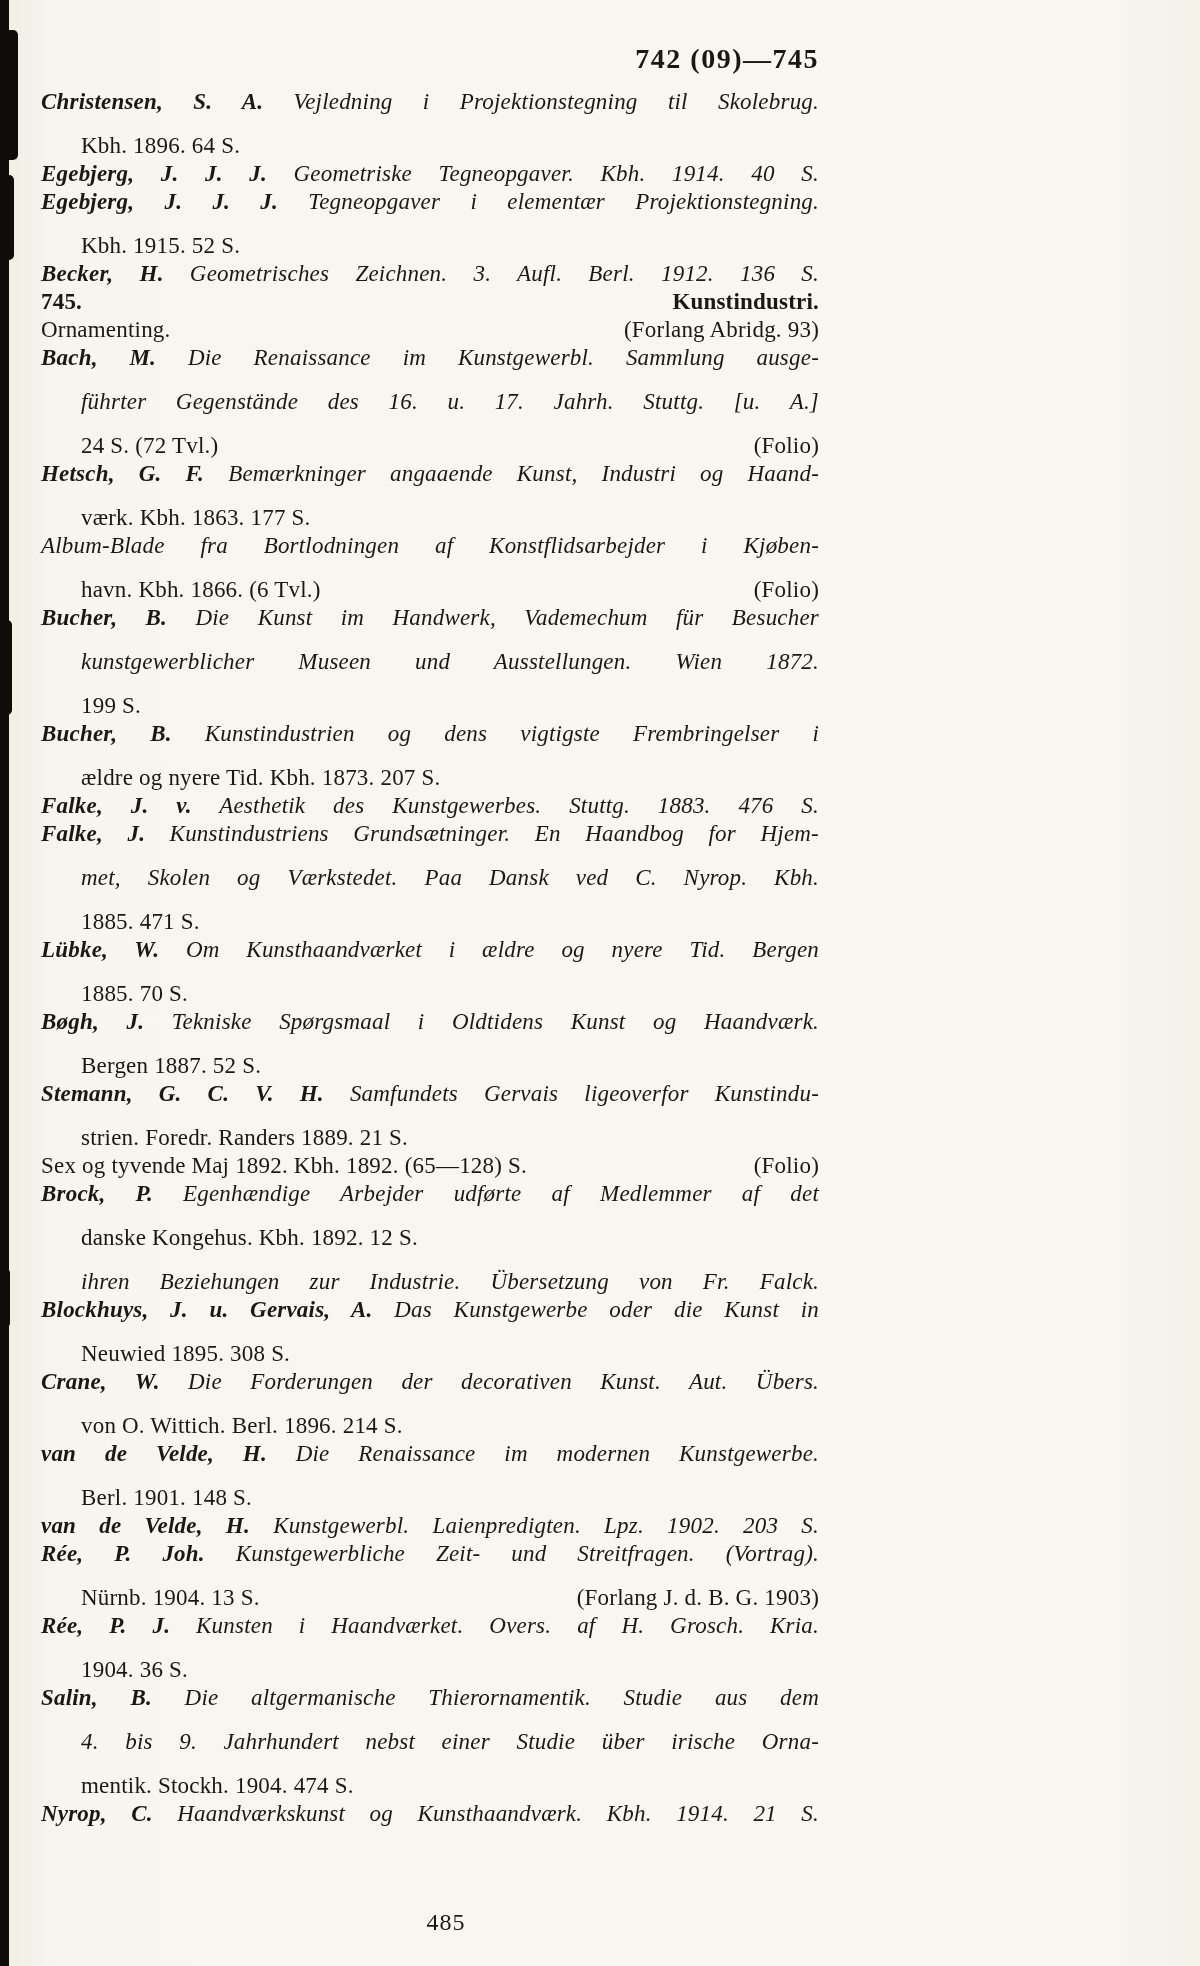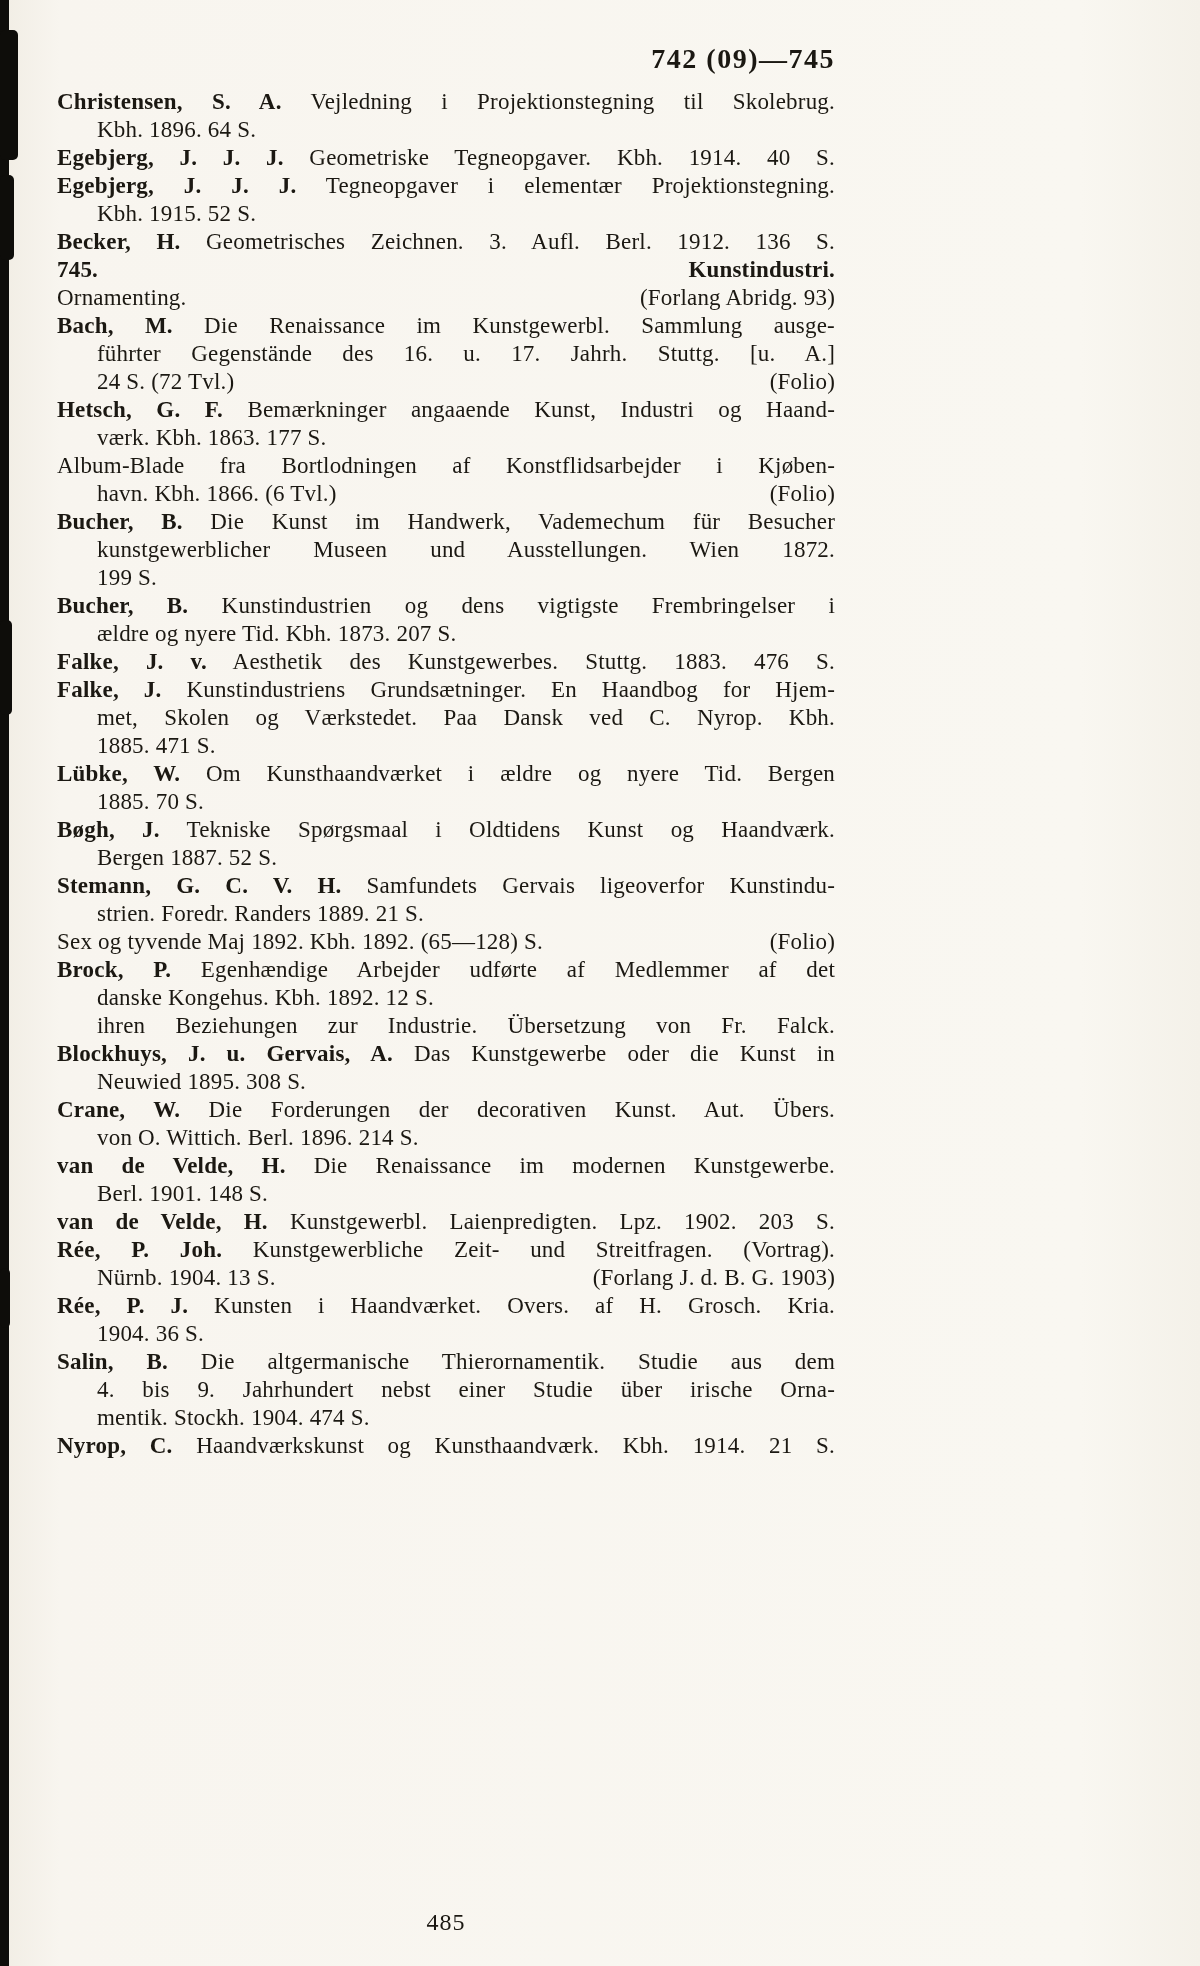--- a/index.html
+++ b/index.html
@@ -21,35 +21,35 @@
     width: 9px; height: 1966px;
     background: #0e0d0a;
   }
   .blob { position: absolute; background: #0e0d0a; border-radius: 5px; }
   .blob1 { left: 0; top: 30px;  width: 18px; height: 130px; }
   .blob2 { left: 0; top: 175px; width: 14px; height: 85px;  }
   .blob3 { left: 0; top: 620px; width: 12px; height: 95px;  }
   .blob4 { left: 0; top: 1268px; width: 10px; height: 60px; }
 
   .content {
-    position: absolute; left: 57px; top: 42px;
+    position: absolute; left: 41px; top: 42px;
     width: 778px;
   }
   .running-head {
     text-align: right;
     font-weight: 700;
     font-size: 28px;
     line-height: 34px;
     letter-spacing: 1.5px;
     margin-bottom: 12px;
   }
   .lines { font-size: 23px; line-height: 28px; letter-spacing: 0.2px; }
   .line { min-height: 28px; }
-  .line.indent { padding-left: 40px; }
-  .line.justify { text-align: justify; text-align-last: justify; text-justify: inter-word; }
+  .line.indent { padding-left: 40px; margin-top: 16px; }
+  .line.justify { text-align: justify; text-align-last: justify; text-justify: inter-word; font-style: italic; }
   .line.has-right { display: flex; justify-content: space-between; align-items: baseline; gap: 8px; }
   .author { font-weight: 700; }
   .page-number {
     position: absolute; left: 57px; top: 1866px;
     width: 778px;
     text-align: center;
     font-size: 24px;
     letter-spacing: 1px;
     color: #1b1812;
     margin-top: 43px;

